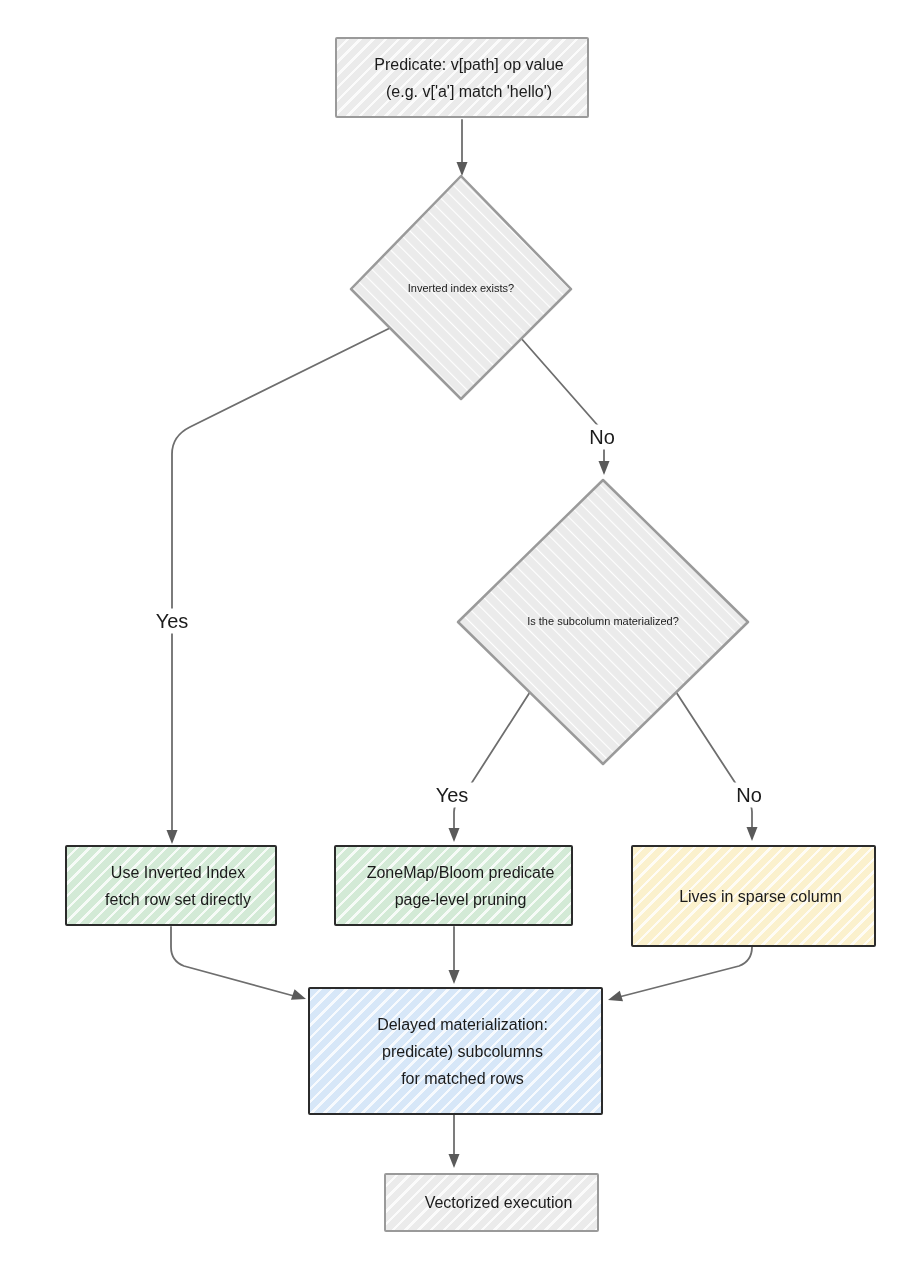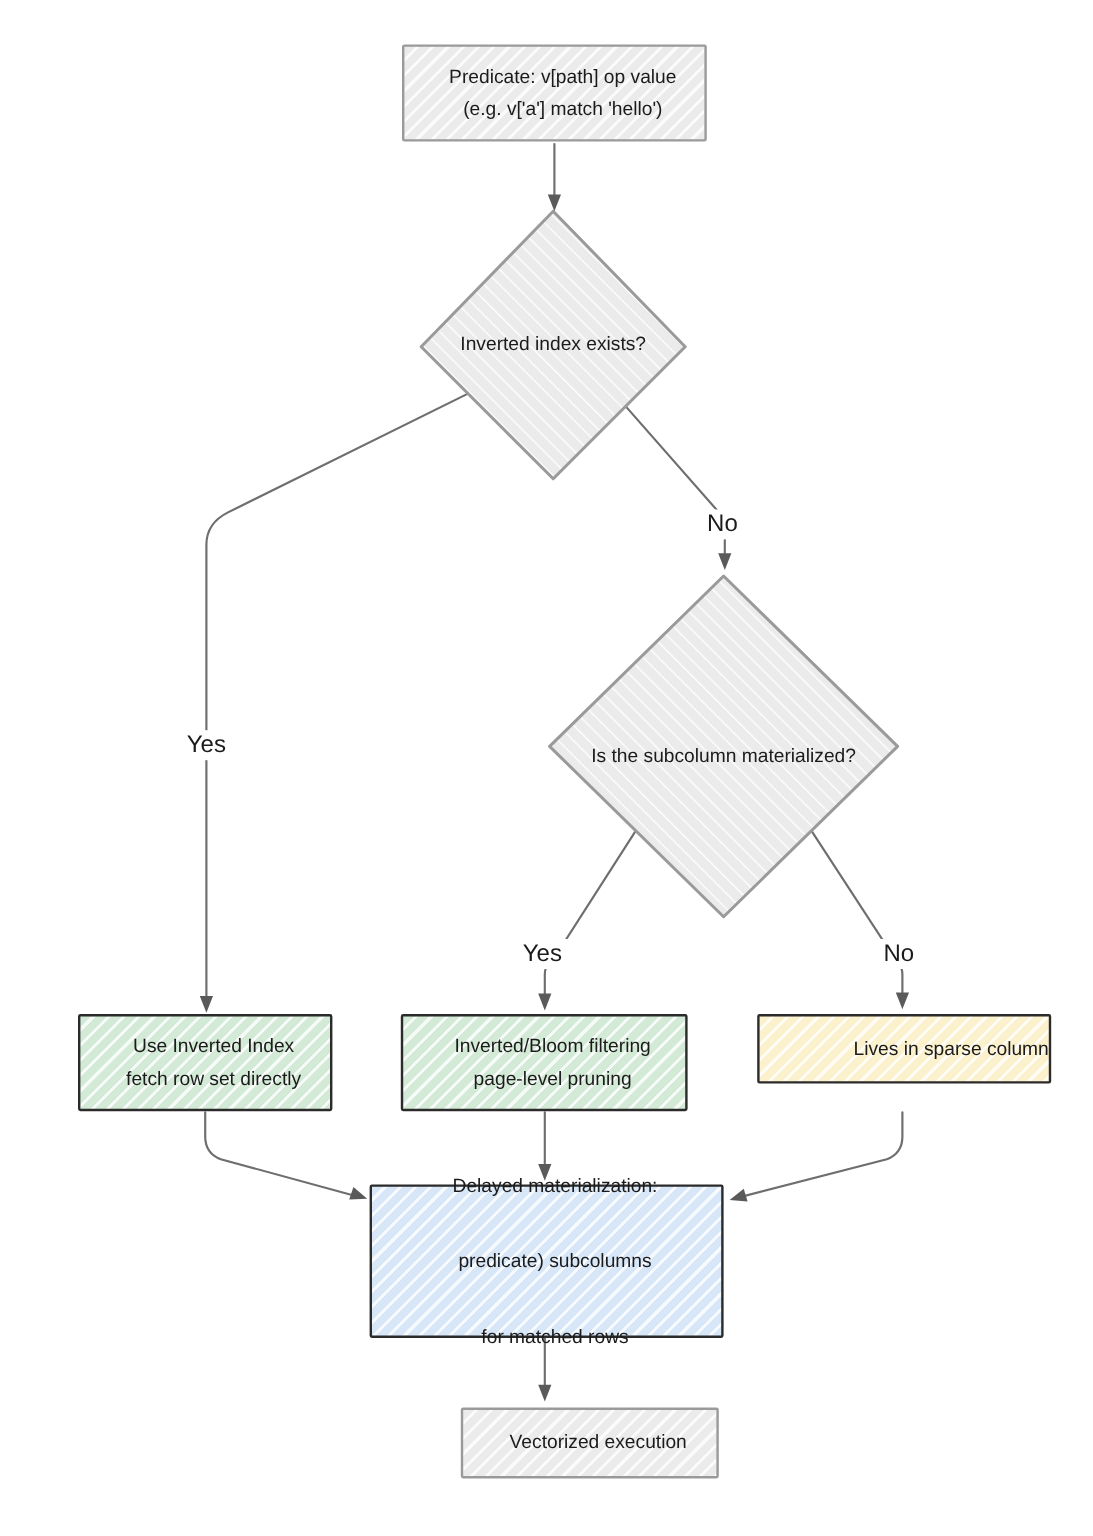--- a/index.html
+++ b/index.html
@@ -24,30 +24,30 @@
       rgba(255,255,255,.8) 6.5px, rgba(255,255,255,.8) 9px);
   }
   .fill-gray  {background-color:var(--gray-fill,#ebebeb); border:2px solid var(--gray-border,#9a9a9a);}
   .fill-green {background-color:var(--green-fill,#d3ead6); border:2.5px solid var(--dark-border,#2b2b2b);}
   .fill-yellow{background-color:var(--yellow-fill,#fbf1cd);border:2.5px solid var(--dark-border,#2b2b2b);}
   .fill-blue  {background-color:var(--blue-fill,#d7e7f8); border:2.5px solid var(--dark-border,#2b2b2b);}
 
   .node-predicate {left:335px;top:37px;width:254px;height:81px;}
   .node-inverted  {left:65px; top:845px;width:212px;height:81px;}
   .node-zonemap   {left:334px;top:845px;width:239px;height:81px;}
-  .node-sparse    {left:631px;top:845px;width:245px;height:58px;align-items:flex-end;}
-  .node-delayed   {left:308px;top:987px;width:295px;height:128px;gap:36px;}
+  .node-sparse    {left:631px;top:845px;width:245px;height:102px;}
+  .node-delayed   {left:308px;top:987px;width:295px;height:128px;}
   .node-vectorized{left:348px;top:1173px;width:215px;height:59px;margin-left:36px;}
 
   .diamond-label{
     position:absolute;transform:translate(-50%,-50%);
-    font-size:16px;white-space:nowrap;
+    font-size:11px;white-space:nowrap;
   }
   .dlabel-1{left:461px;top:288px;}
-  .dlabel-2{left:603px;top:621px;margin-top:10px;}
+  .dlabel-2{left:603px;top:621px;}
 
   .edge-label{
     position:absolute;transform:translate(-50%,-50%);
     background:#ffffff;padding:1px 5px;font-size:20px;white-space:nowrap;
   }
   .lbl-yes1{left:172px;top:621px;}
   .lbl-no1 {left:602px;top:437px;}
   .lbl-yes2{left:452px;top:795px;}
   .lbl-no2 {left:749px;top:795px;}
 </style>
@@ -92,21 +92,21 @@
     <div>Predicate: v[path] op value</div>
     <div>(e.g. v['a'] match 'hello')</div>
   </div>
 
   <div class="box hatch fill-green node-inverted">
     <div>Use Inverted Index</div>
     <div>fetch row set directly</div>
   </div>
 
   <div class="box hatch fill-green node-zonemap">
-    <div>Inverted/Bloom filtering</div>
+    <div>ZoneMap/Bloom predicate</div>
     <div>page-level pruning</div>
   </div>
 
   <div class="box hatch fill-yellow node-sparse">
     <div>Lives in sparse column</div>
   </div>
 
   <div class="box hatch fill-blue node-delayed">
     <div>Delayed materialization:</div>
     <div>predicate) subcolumns</div>

